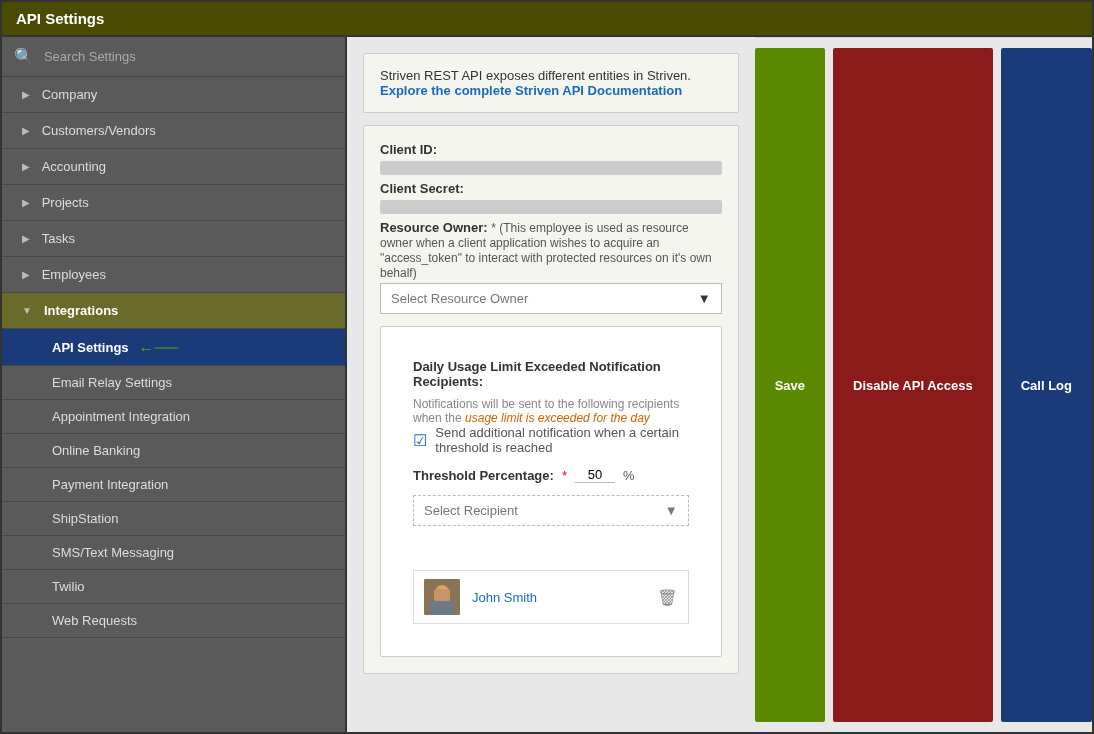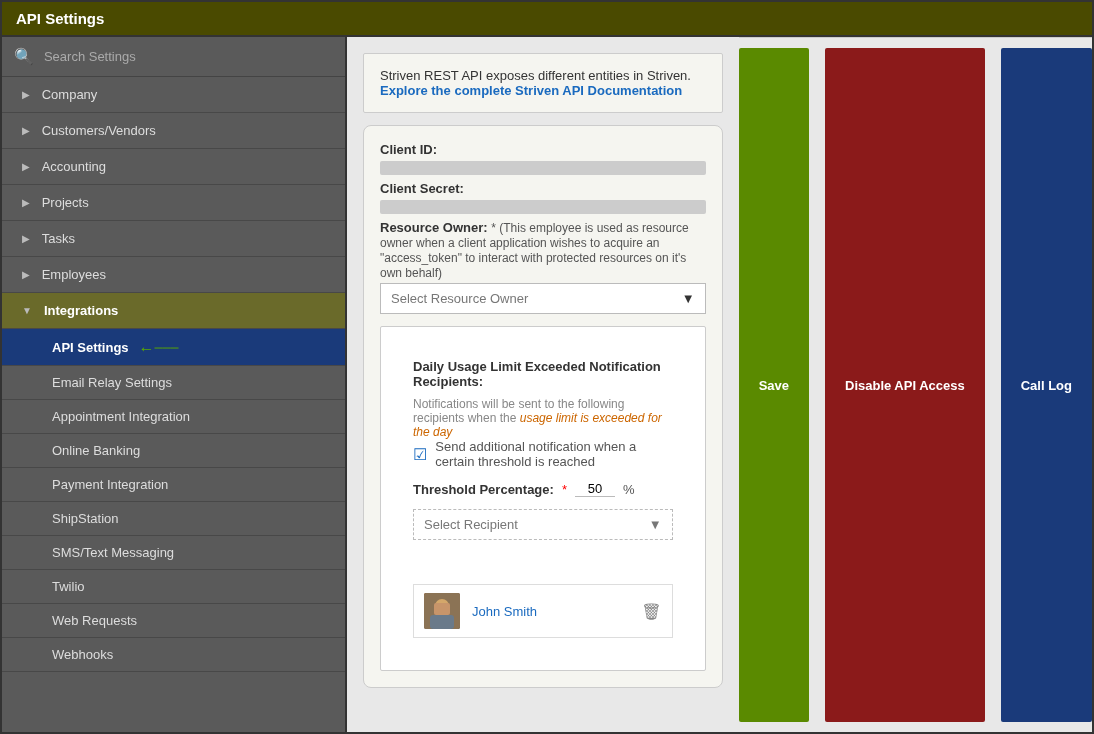--- a/index.html
+++ b/index.html
@@ -29,21 +29,21 @@
     
     .arrow-icon { color: #5aaa00; margin-left: 10px; font-size: 16px; display: inline-block; }
     
     
     .content { flex: 1; background: #e8e8e8; padding: 16px; overflow-y: auto; display: flex; flex-direction: column; gap: 12px; }
     
     .info-box { background: #f5f5f0; border: 1px solid #ccc; padding: 14px 16px; border-radius: 2px; }
     .info-text { color: #333; font-size: 13px; }
     .info-link { color: #1a6abf; text-decoration: none; font-weight: bold; }
     
-    .form-box { background: #f5f5f0; border: 1px solid #ccc; padding: 16px; border-radius: 8px; }
+    .form-box { background: #f5f5f0; border: 1px solid #ccc; padding: 16px; border-radius: 2px; }
     .field-label { font-weight: bold; color: #333; margin-bottom: 4px; font-size: 13px; }
     
     .resource-label { font-weight: bold; color: #333; margin-bottom: 3px; font-size: 13px; }
     .select-dropdown { width: 100%; border: 1px solid #bbb; background: #fff; padding: 7px 10px; font-size: 13px; color: #777; display: flex; justify-content: space-between; align-items: center; cursor: pointer; }
     .select-dropdown .chevron-down { color: #333; }
     
     .notification-box { background: #fff; border: 1px solid #ccc; padding: 32px; border-radius: 2px; }
     .notif-title { font-weight: bold; color: #333; font-size: 13px; margin-bottom: 8px; }
     .notif-info { color: #888; font-size: 12px; }
     .notif-highlight { color: #cc6600; font-style: italic; }
@@ -56,21 +56,21 @@
     .threshold-underline { border-bottom: 1px solid #bbb; min-width: 40px; display: inline-block; text-align: center; padding: 0 6px; }
     
     .recipient-select { width: 100%; border: 1px dashed #bbb; background: #fff; padding: 7px 10px; font-size: 13px; color: #777; display: flex; justify-content: space-between; align-items: center; cursor: pointer; margin-bottom: 8px; }
     
     .recipient-row { display: flex; align-items: center; padding: 8px 10px; border: 1px solid #ddd; background: #fff; gap: 12px; margin-top: 44px; }
     .avatar { width: 36px; height: 36px; border-radius: 2px; background: #888; overflow: hidden; display: flex; align-items: center; justify-content: center; }
     .avatar-img { width: 36px; height: 36px; background: linear-gradient(135deg, #8B4513 0%, #A0522D 40%, #666 60%, #444 100%); display: flex; align-items: center; justify-content: center; color: #fff; font-size: 12px; font-weight: bold; }
     .recipient-name { color: #1a6abf; font-size: 13px; flex: 1; cursor: pointer; }
     .delete-icon { color: #888; cursor: pointer; font-size: 16px; }
     
-    .action-bar { display: flex; gap: 16px; padding: 10px 0; background: #e8e8e8; border-top: 1px solid #ccc; }
+    .action-bar { display: flex; gap: 8px; padding: 10px 0; background: #e8e8e8; border-top: 1px solid #ccc; }
     .btn-save { background: #5a8a00; color: #fff; border: none; padding: 9px 20px; font-size: 13px; font-weight: bold; cursor: pointer; border-radius: 2px; }
     .btn-disable { background: #8b1a1a; color: #fff; border: none; padding: 9px 20px; font-size: 13px; font-weight: bold; cursor: pointer; border-radius: 2px; }
     .btn-calllog { background: #1a3a7a; color: #fff; border: none; padding: 9px 20px; font-size: 13px; font-weight: bold; cursor: pointer; border-radius: 2px; }
 
     
     .masked { background: #ccc; height: 14px; border-radius: 2px; margin-bottom: 6px; }
   </style>
 </head>
 <body>
 
@@ -135,23 +135,20 @@
         <span class="sub-label">ShipStation</span>
       </div>
       <div class="sub-item">
         <span class="sub-label">SMS/Text Messaging</span>
       </div>
       <div class="sub-item">
         <span class="sub-label">Twilio</span>
       </div>
       <div class="sub-item">
         <span class="sub-label">Web Requests</span>
-      </div>
-      <div class="sub-item">
-        <span class="sub-label">Webhooks</span>
       </div>
     </div>
 
     <div style="flex:1; display:flex; flex-direction:row; background:#e0e0e0;">
       <div class="content">
 
         <div class="info-box">
           <span class="info-text">Striven REST API exposes different entities in Striven.</span>
           <span>
             <a class="info-link" href="#">Explore the complete Striven API Documentation</a>

